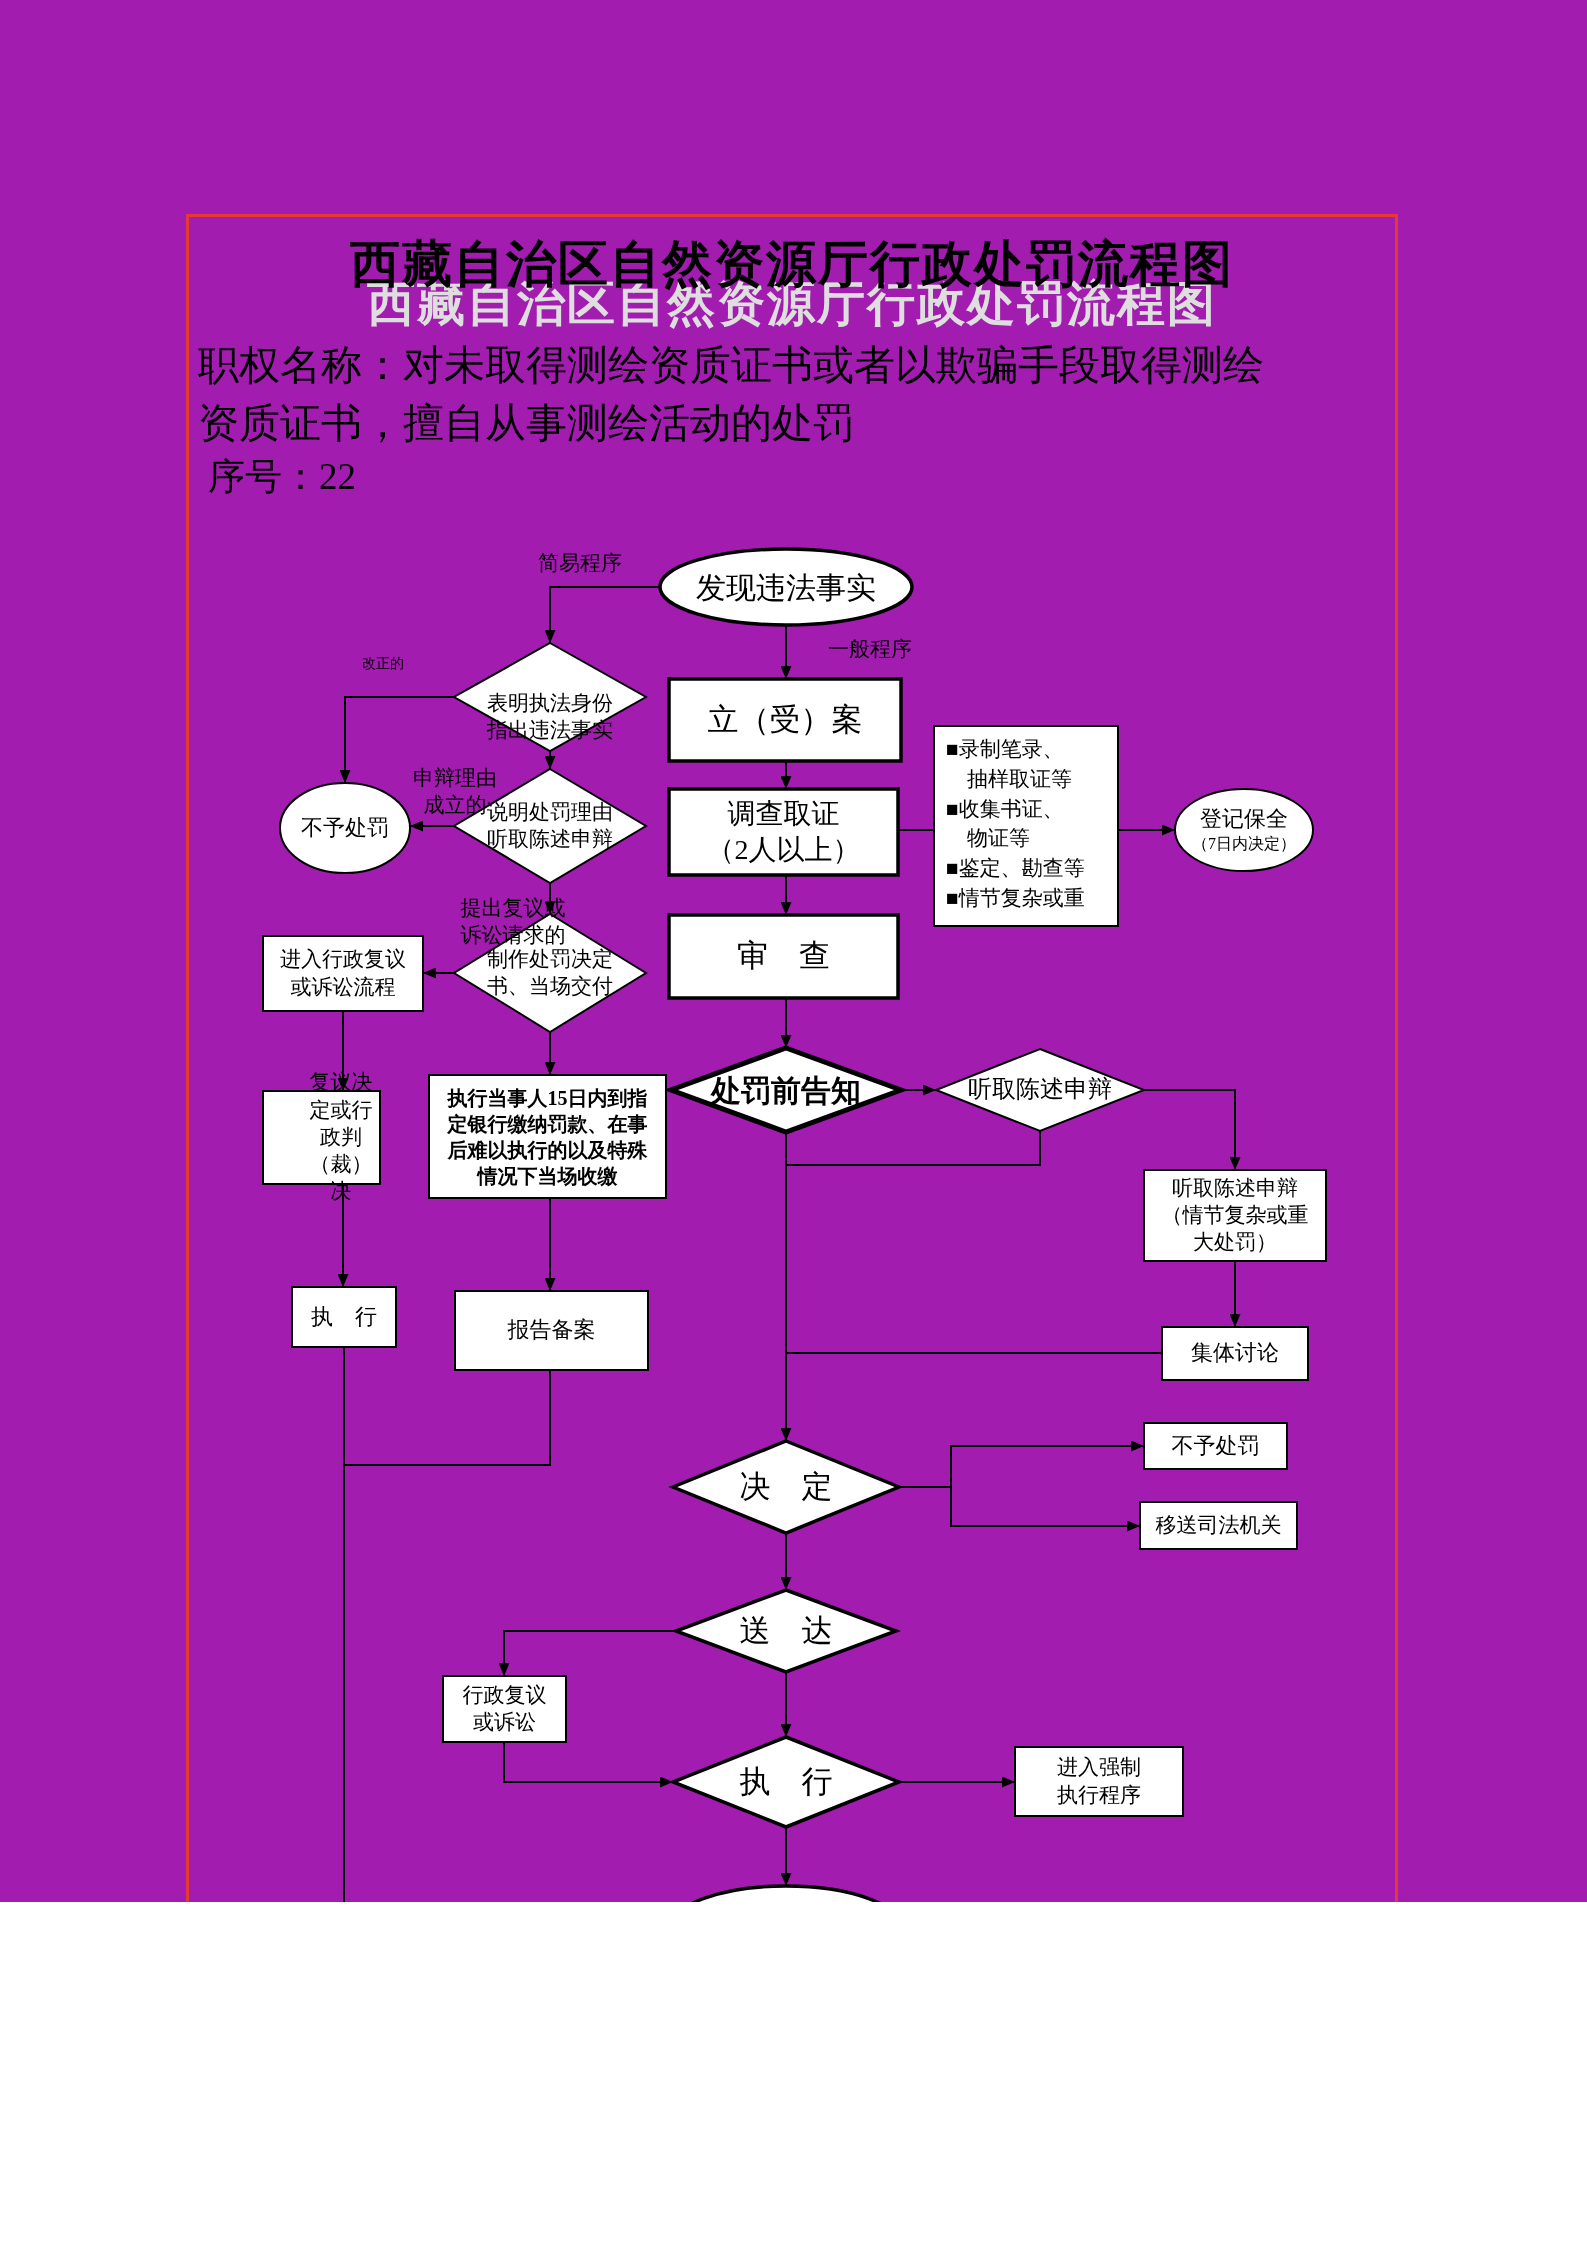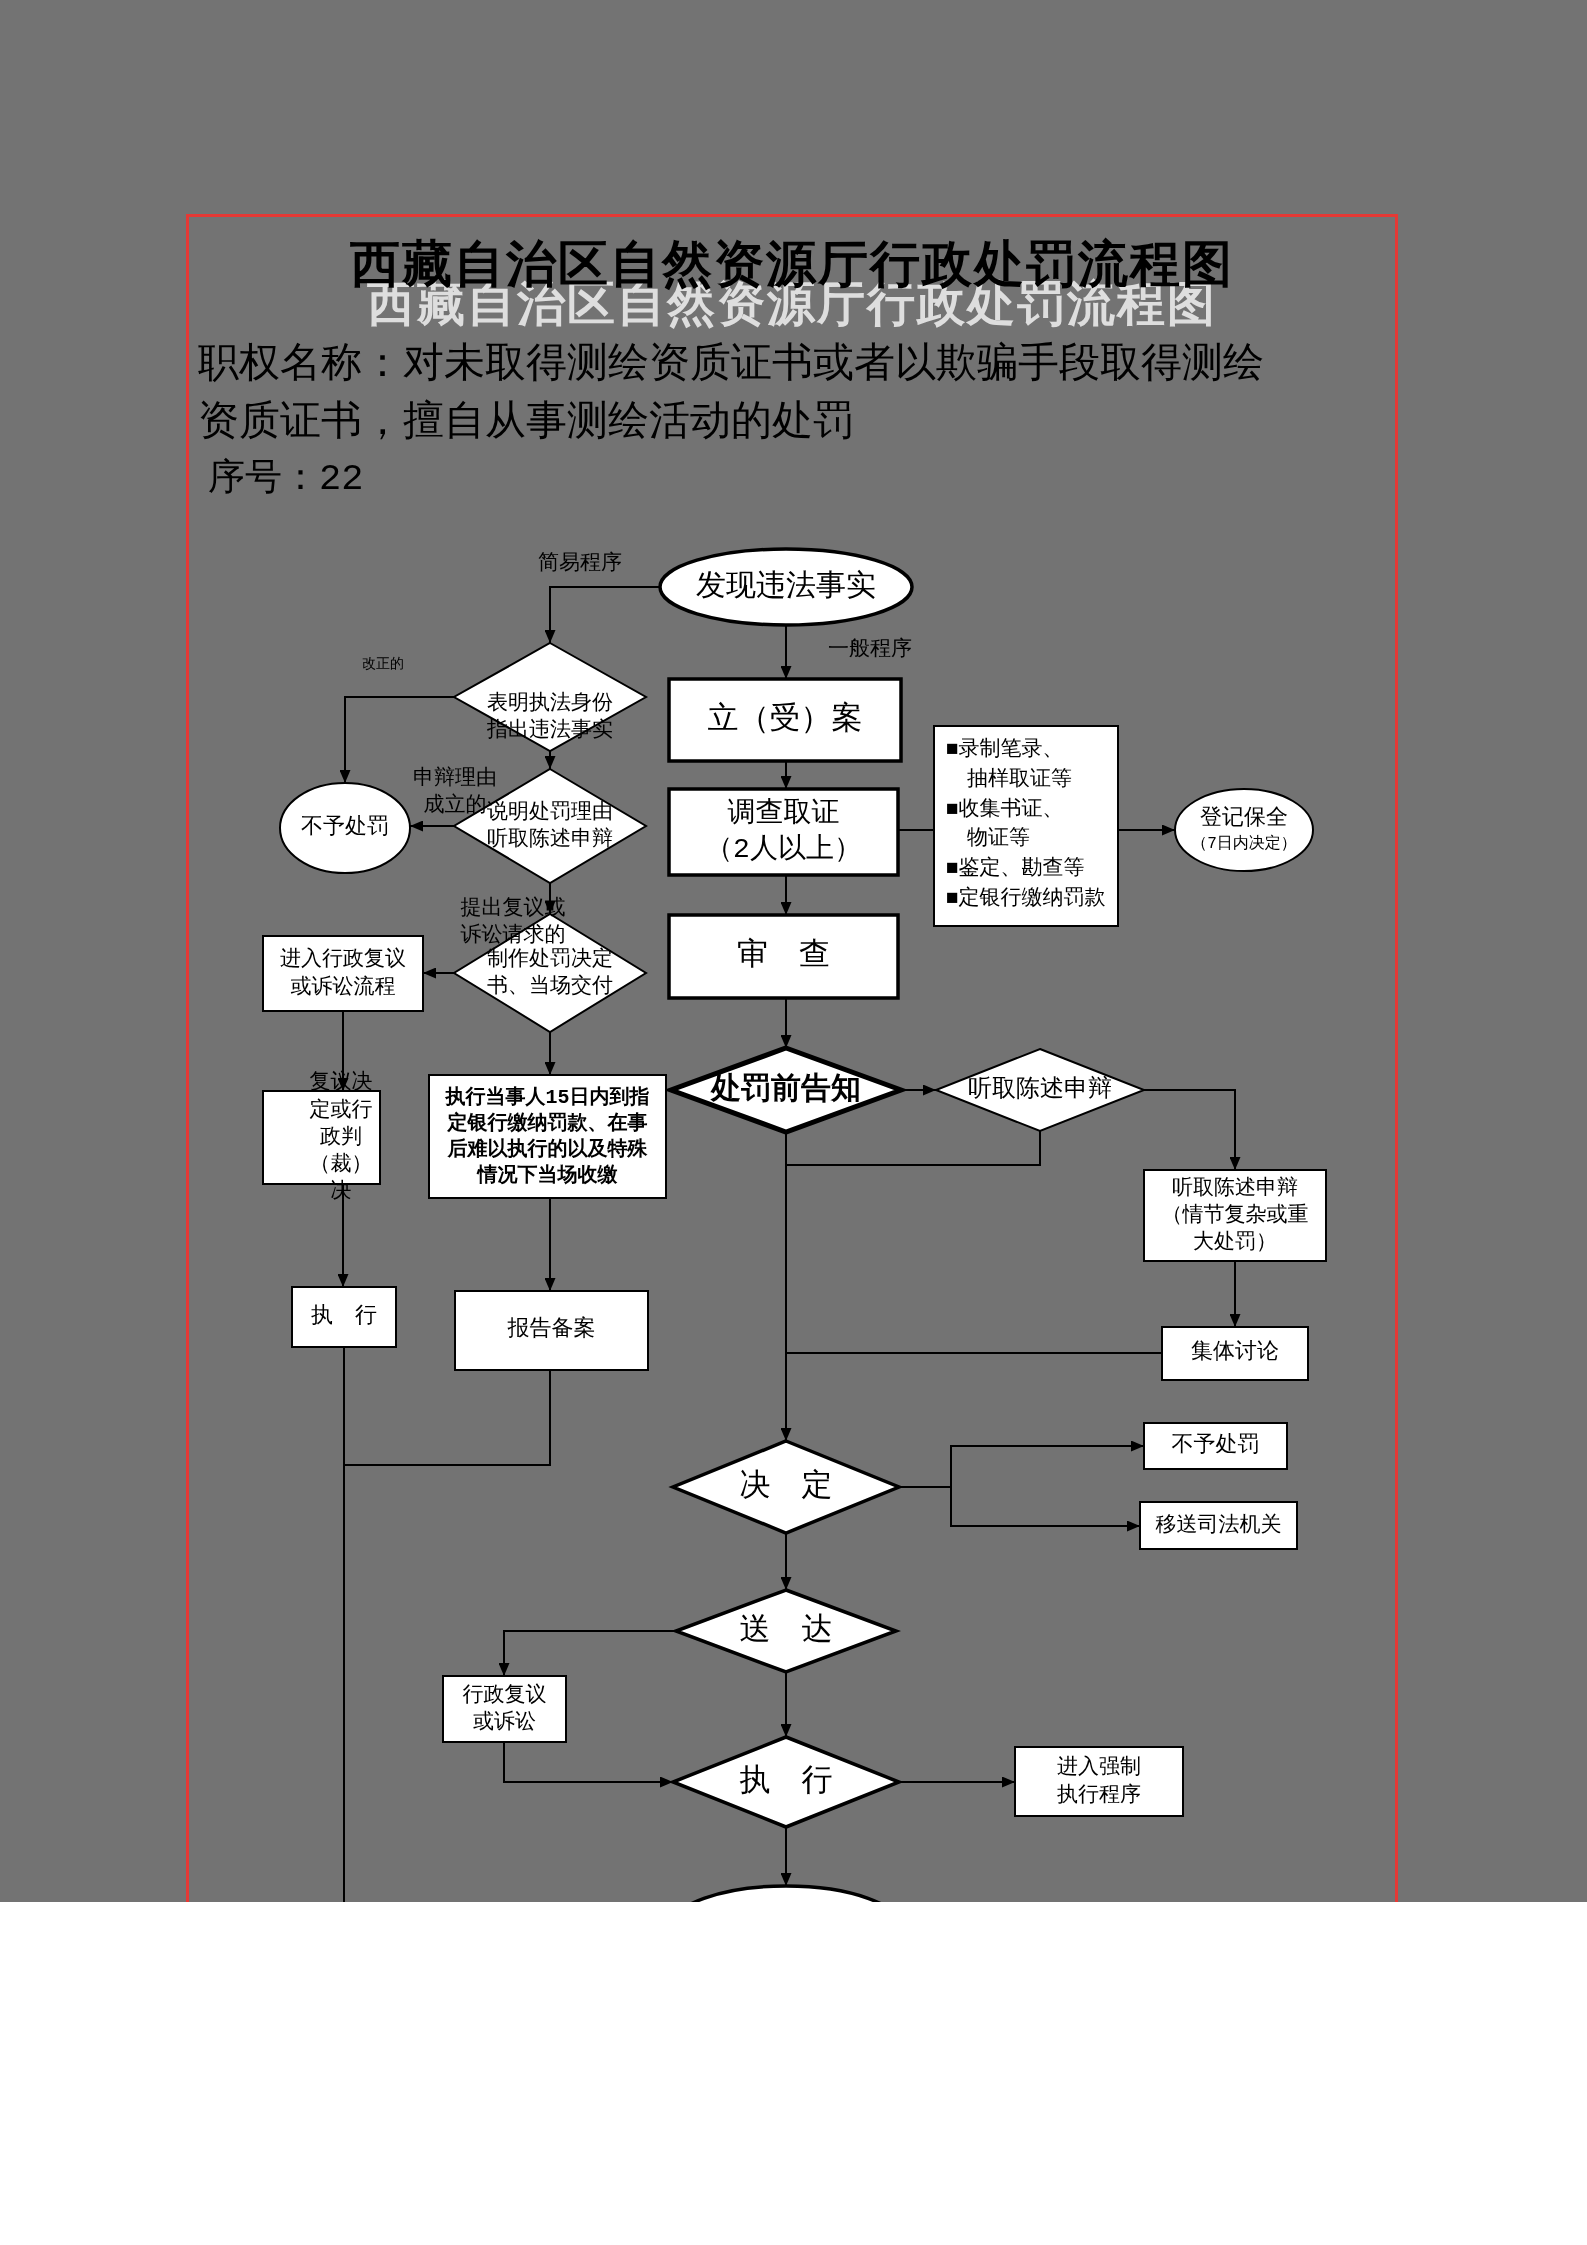--- a/index.html
+++ b/index.html
@@ -1,19 +1,19 @@
 <!DOCTYPE html>
 <html><head>
 <meta charset="utf-8">
 <style>
   * { margin:0; padding:0; box-sizing:border-box; }
   html,body { background:#ffffff; }
   .page {
-    position:relative; width:1587px; height:1902px; background:#737373;
-    font-family:Liberation Mono, monospace; color:#000; overflow:hidden;
+    position:relative; width:1587px; height:1902px; background:#a21caf;
+    font-family:Liberation Serif, serif; color:#000; overflow:hidden;
   }
   .frame { position:absolute; left:186px; top:214px; width:1212px; height:1778px;
            border:3px solid #e53935; }
   .title-main { position:absolute; left:186px; top:232px; width:1212px; height:64px;
     font-size:50px; font-weight:bold; letter-spacing:2px; text-align:center;
     display:flex; align-items:center; justify-content:center; z-index:3; }
   .title-echo { position:absolute; left:186px; top:272px; width:1212px; height:64px;
     font-size:48px; font-weight:bold; letter-spacing:2px; text-align:center;
     color:#dedede; display:flex; align-items:center; justify-content:center; z-index:1; }
   .authority { position:absolute; left:198px; top:336px; width:1196px;
@@ -132,21 +132,21 @@
   <div class="lbl" style="left:292px;top:1287px;width:104px;height:60px;font-size:22px;">执　行</div>
   <div class="lbl" style="left:455px;top:1291px;width:193px;height:79px;font-size:22px;">报告备案</div>
   <div class="lbl" style="left:669px;top:679px;width:232px;height:82px;font-size:31px;">立（受）案</div>
   <div class="lbl" style="left:669px;top:789px;width:229px;height:86px;font-size:28px;">调查取证
 （2人以上）</div>
   <div class="lbl tl" style="left:946px;top:735px;width:170px;height:186px;font-size:21px;line-height:1.42;">■录制笔录、
 　抽样取证等
 ■收集书证、
 　物证等
 ■鉴定、勘查等
-■定银行缴纳罚款</div>
+■情节复杂或重</div>
   <div class="lbl col" style="left:1175px;top:791px;width:138px;height:78px;">
     <span style="font-size:22px;">登记保全</span>
     <span style="font-size:16px;">（7日内决定）</span>
   </div>
   <div class="lbl" style="left:669px;top:915px;width:229px;height:83px;font-size:31px;">审　查</div>
   <div class="lbl bold" style="left:671px;top:1048px;width:230px;height:84px;font-size:30px;">处罚前告知</div>
   <div class="lbl" style="left:936px;top:1049px;width:208px;height:82px;font-size:24px;">听取陈述申辩</div>
   <div class="lbl" style="left:1144px;top:1170px;width:182px;height:91px;font-size:21px;">听取陈述申辩
 （情节复杂或重
 大处罚）</div>

